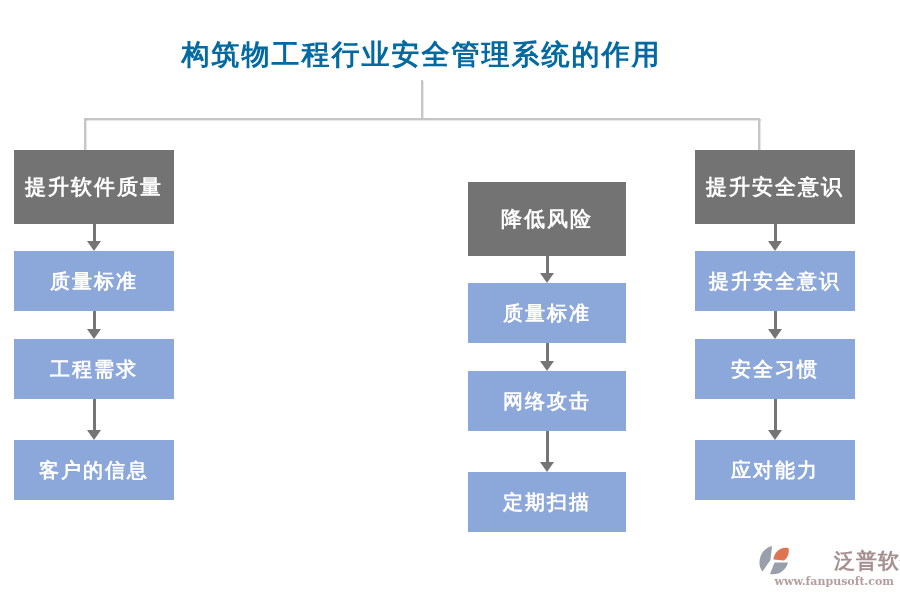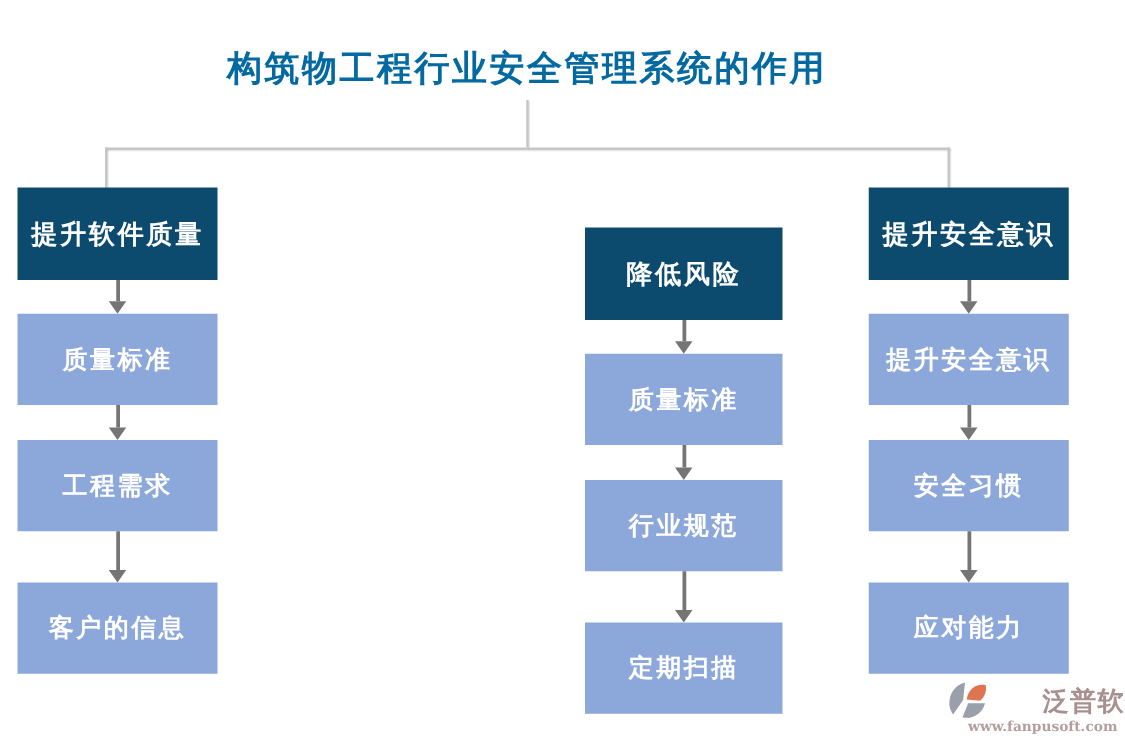--- a/index.html
+++ b/index.html
@@ -44,26 +44,26 @@
   .node {
     display: flex;
     align-items: center;
     justify-content: center;
     text-align: center;
     color: #ffffff;
     font-weight: bold;
   }
   .node.header {
     height: 74px;
-    background: #0c4a6e;
+    background: #737373;
     font-size: 21px;
     letter-spacing: 2px;
   }
   .node.item {
-    height: 73px;
+    height: 60px;
     background: #8ca7da;
     font-size: 20px;
     letter-spacing: 2px;
   }
   .arrow {
     display: flex;
     flex-direction: column;
     align-items: center;
   }
   .arrow .shaft {
@@ -149,21 +149,21 @@
     <div class="node header">降低风险</div>
     <div class="arrow gap-1">
         <div class="shaft"></div>
         <div class="head"></div>
       </div>
     <div class="node item">质量标准</div>
     <div class="arrow gap-2">
         <div class="shaft"></div>
         <div class="head"></div>
       </div>
-    <div class="node item">行业规范</div>
+    <div class="node item">网络攻击</div>
     <div class="arrow gap-3">
         <div class="shaft"></div>
         <div class="head"></div>
       </div>
     <div class="node item">定期扫描</div>
   </div>
 
   <div class="col" style="left:695px; width:160px;">
     <div class="node header">提升安全意识</div>
     <div class="arrow gap-1">

